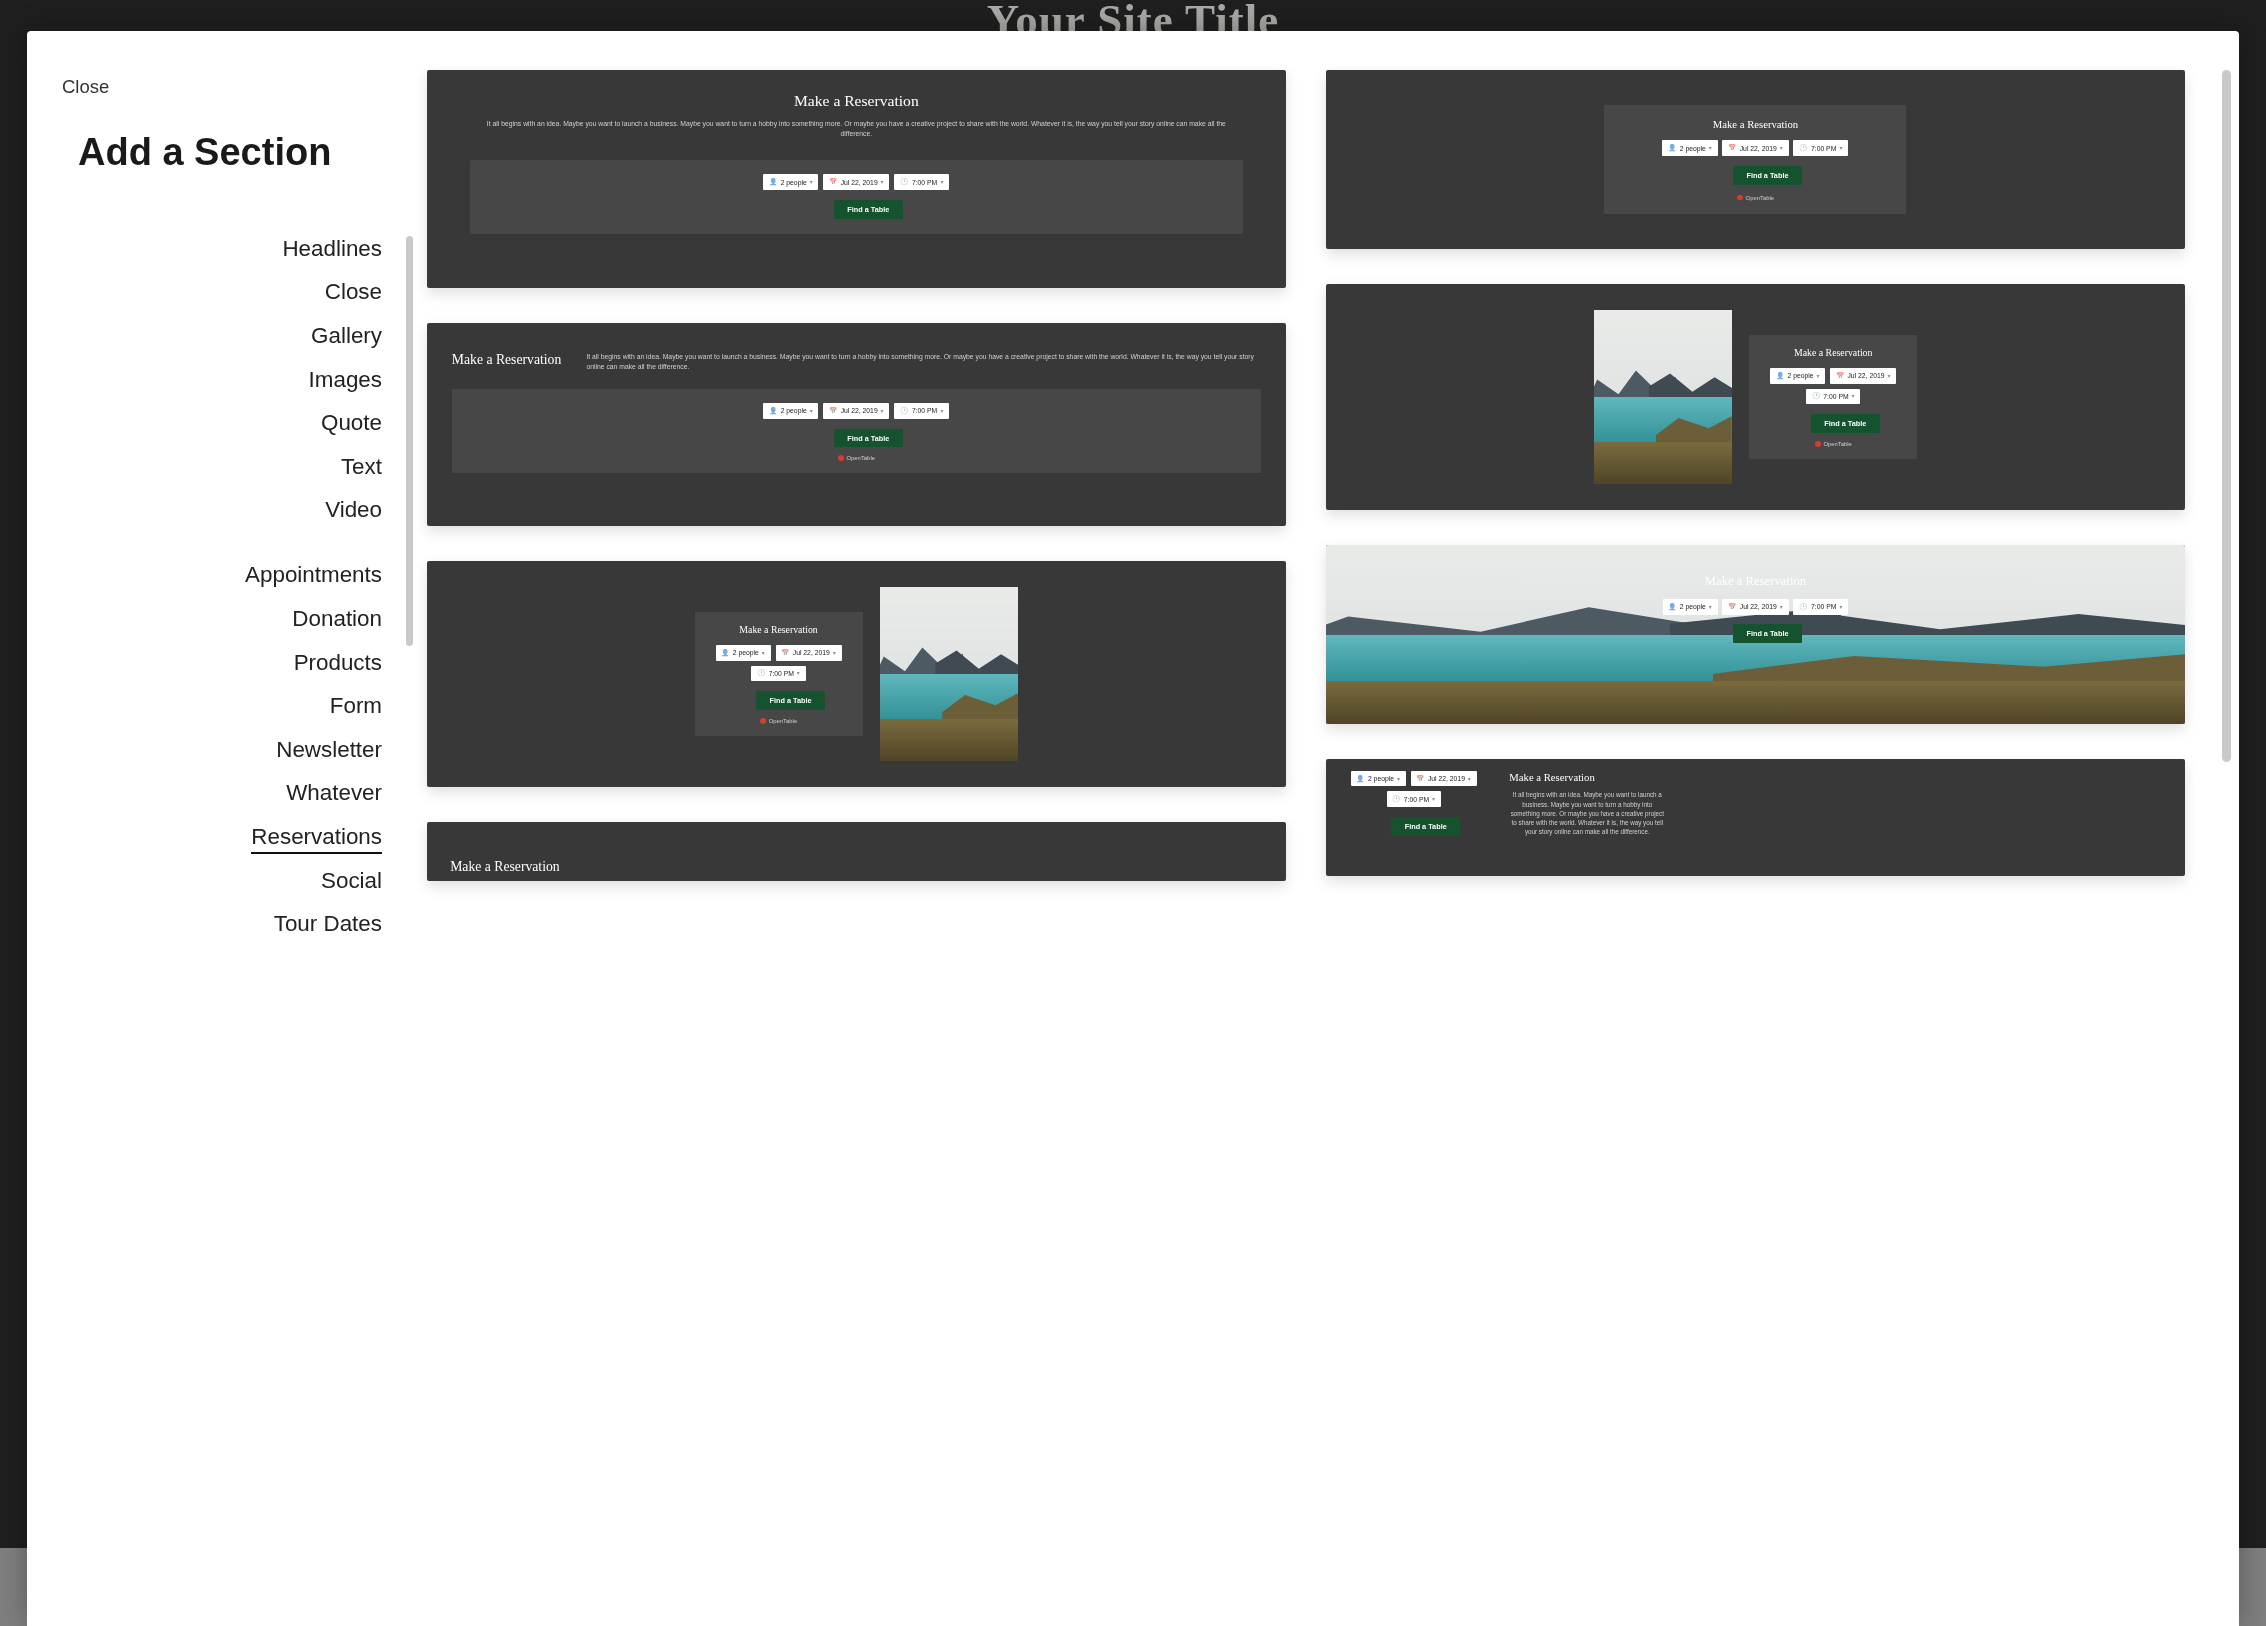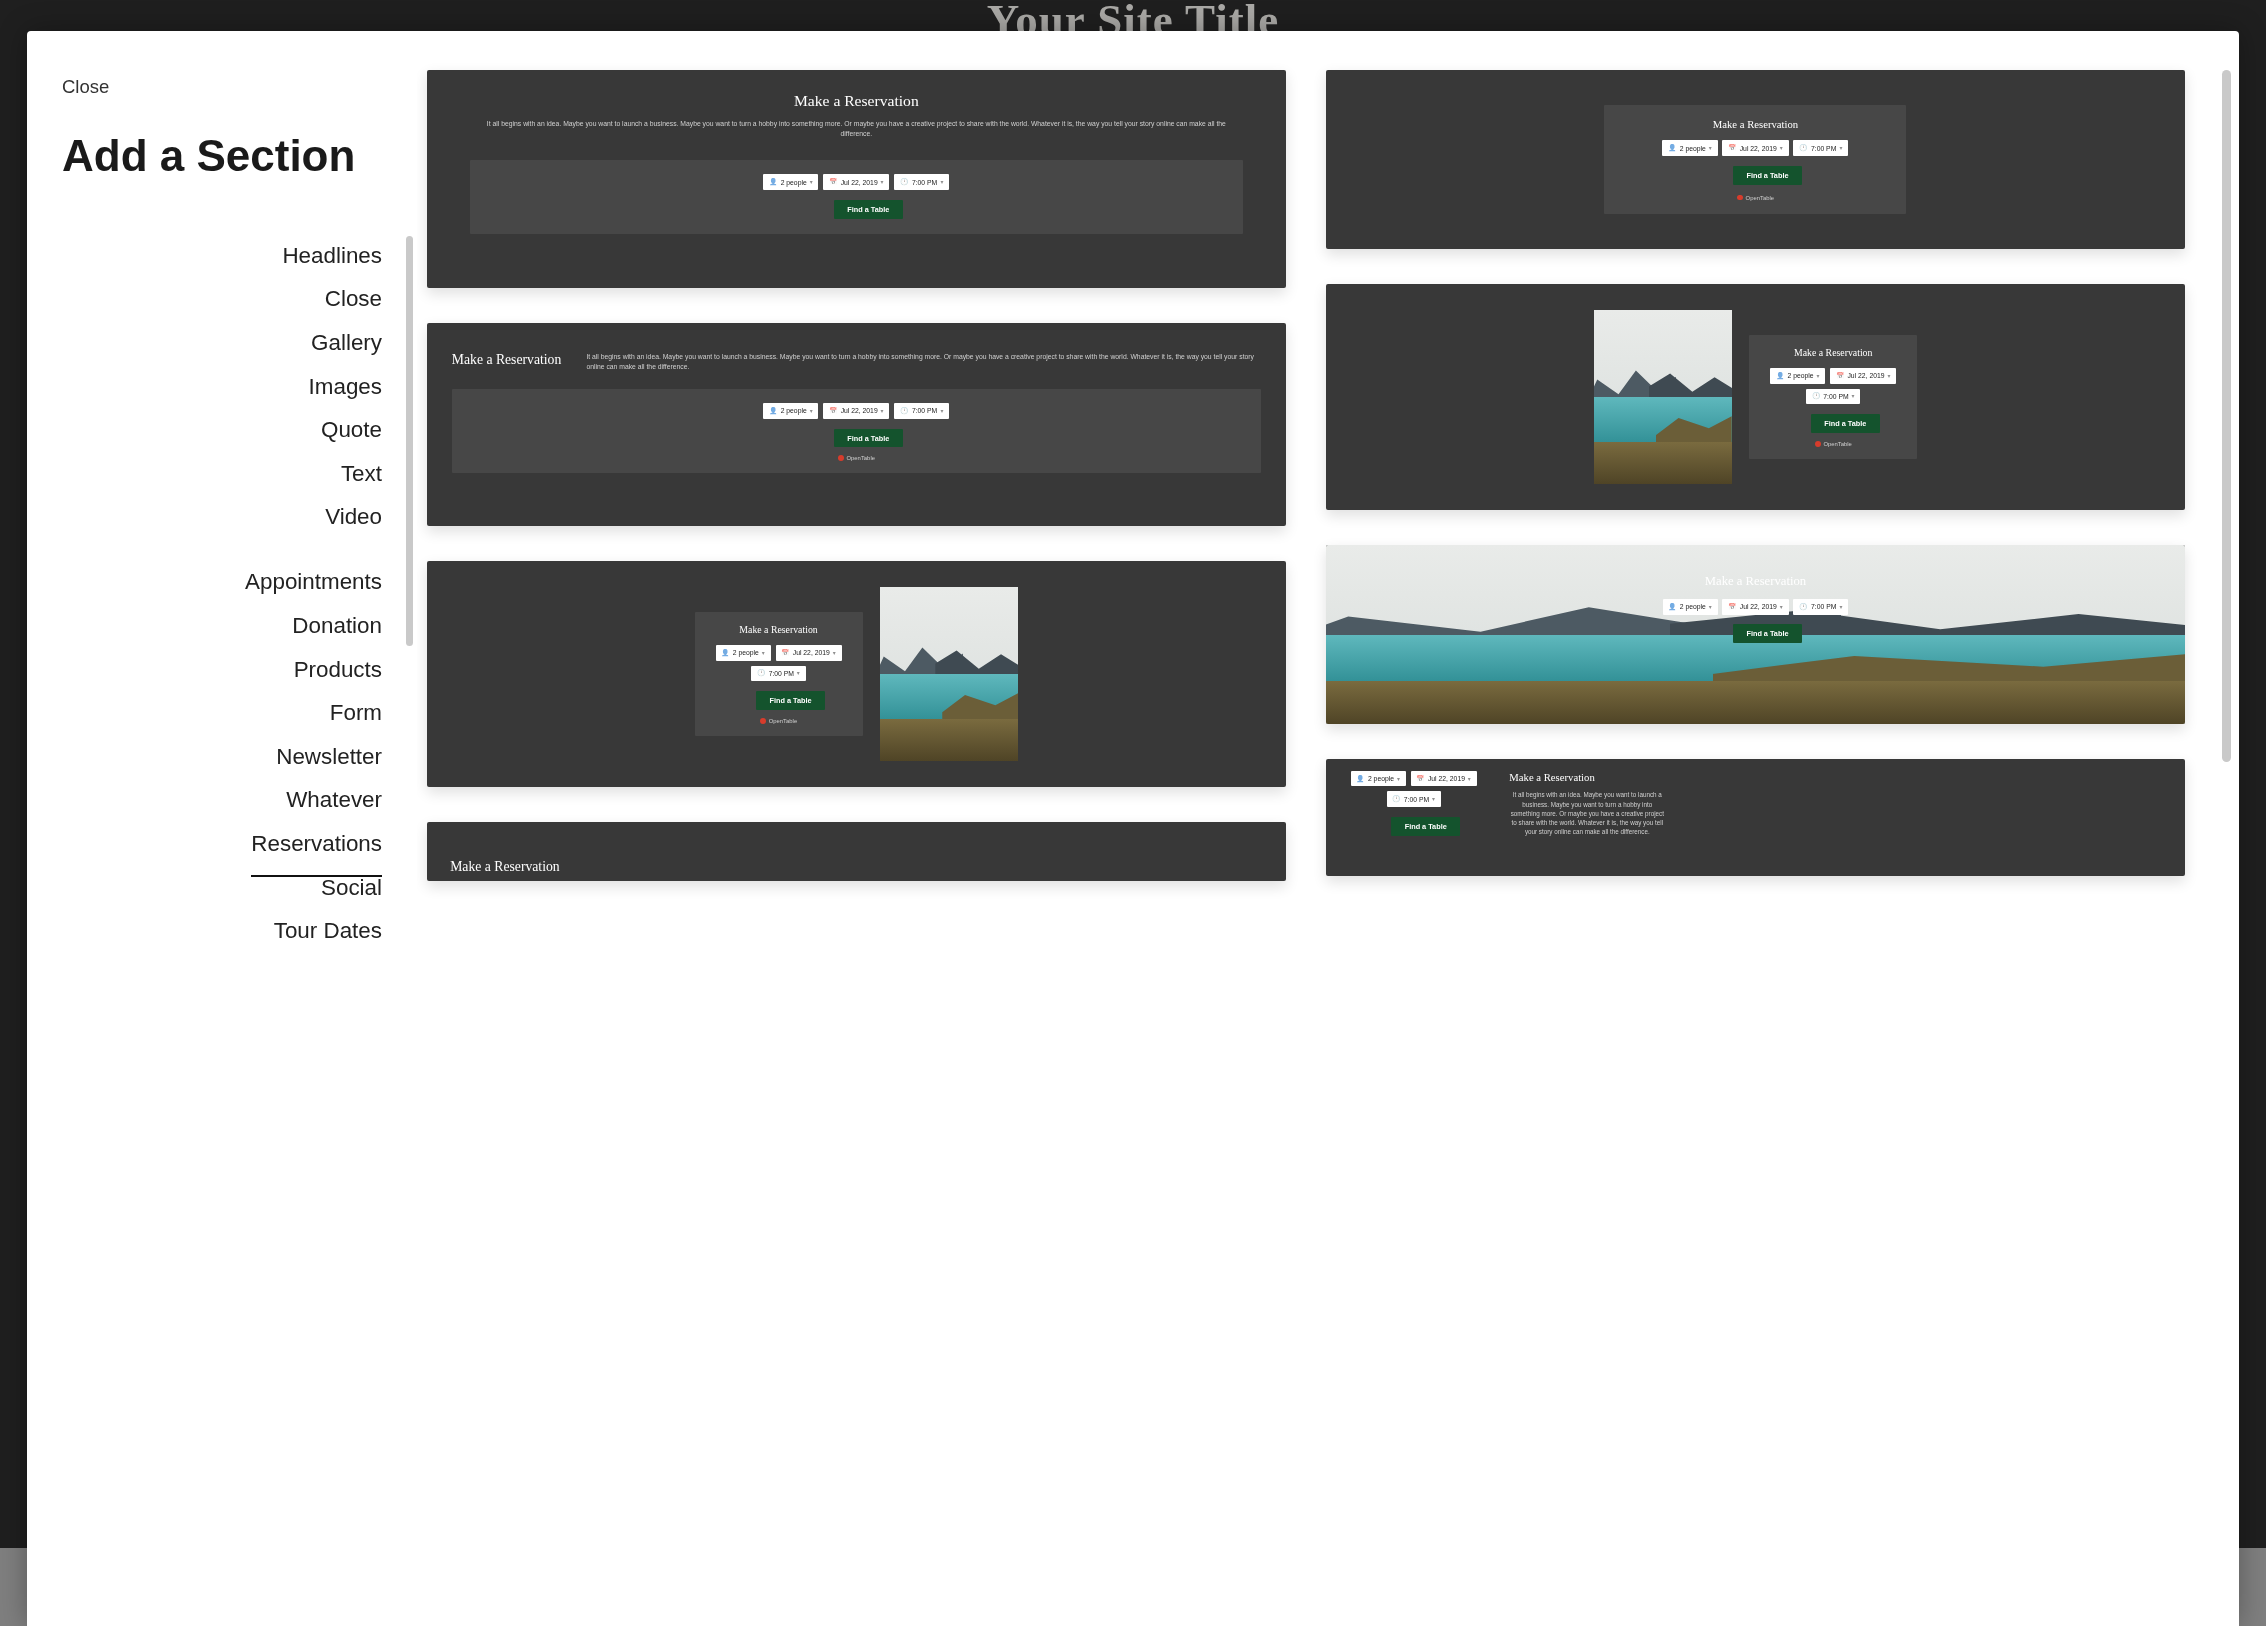--- a/index.html
+++ b/index.html
@@ -41,36 +41,37 @@
     position: relative;
   }
   .close {
     font-size: 18.5px;
     color: #333;
     cursor: pointer;
     margin-bottom: 33px;
     display: inline-block;
   }
   .heading {
-    font-size: 44px;
+    font-size: 38px;
     font-weight: 600;
     color: #1a1a1a;
     margin-bottom: 53px;
+    margin-left: 16px;
   }
   .cat-list { list-style: none; text-align: right; }
   .cat-list li {
     font-size: 22.4px;
     font-weight: 500;
     color: #222;
     padding: 8.8px 0;
     cursor: pointer;
   }
   .cat-list li.active span {
     border-bottom: 2px solid #111;
-    padding-bottom: 19px;
+    padding-bottom: 3px;
   }
   .cat-gap { height: 21.5px; }
   .side-scroll {
     position: absolute;
     right: 3.9px;
     top: 205px;
     width: 6.8px;
     height: 410px;
     background: #c9c9c9;
     border-radius: 3.9px;

